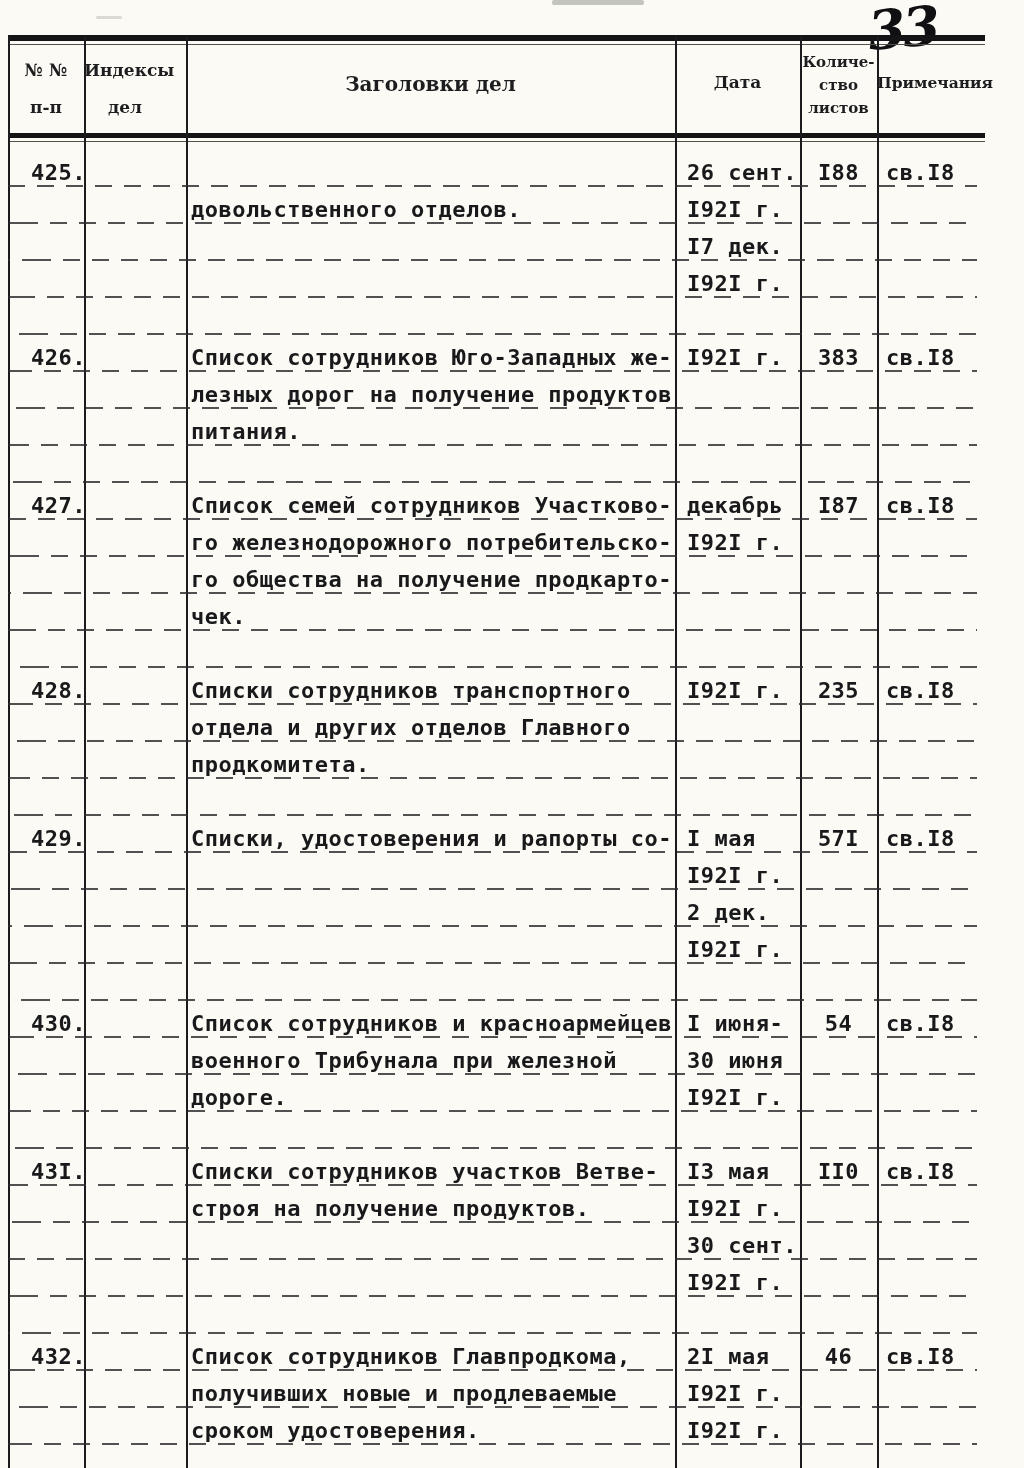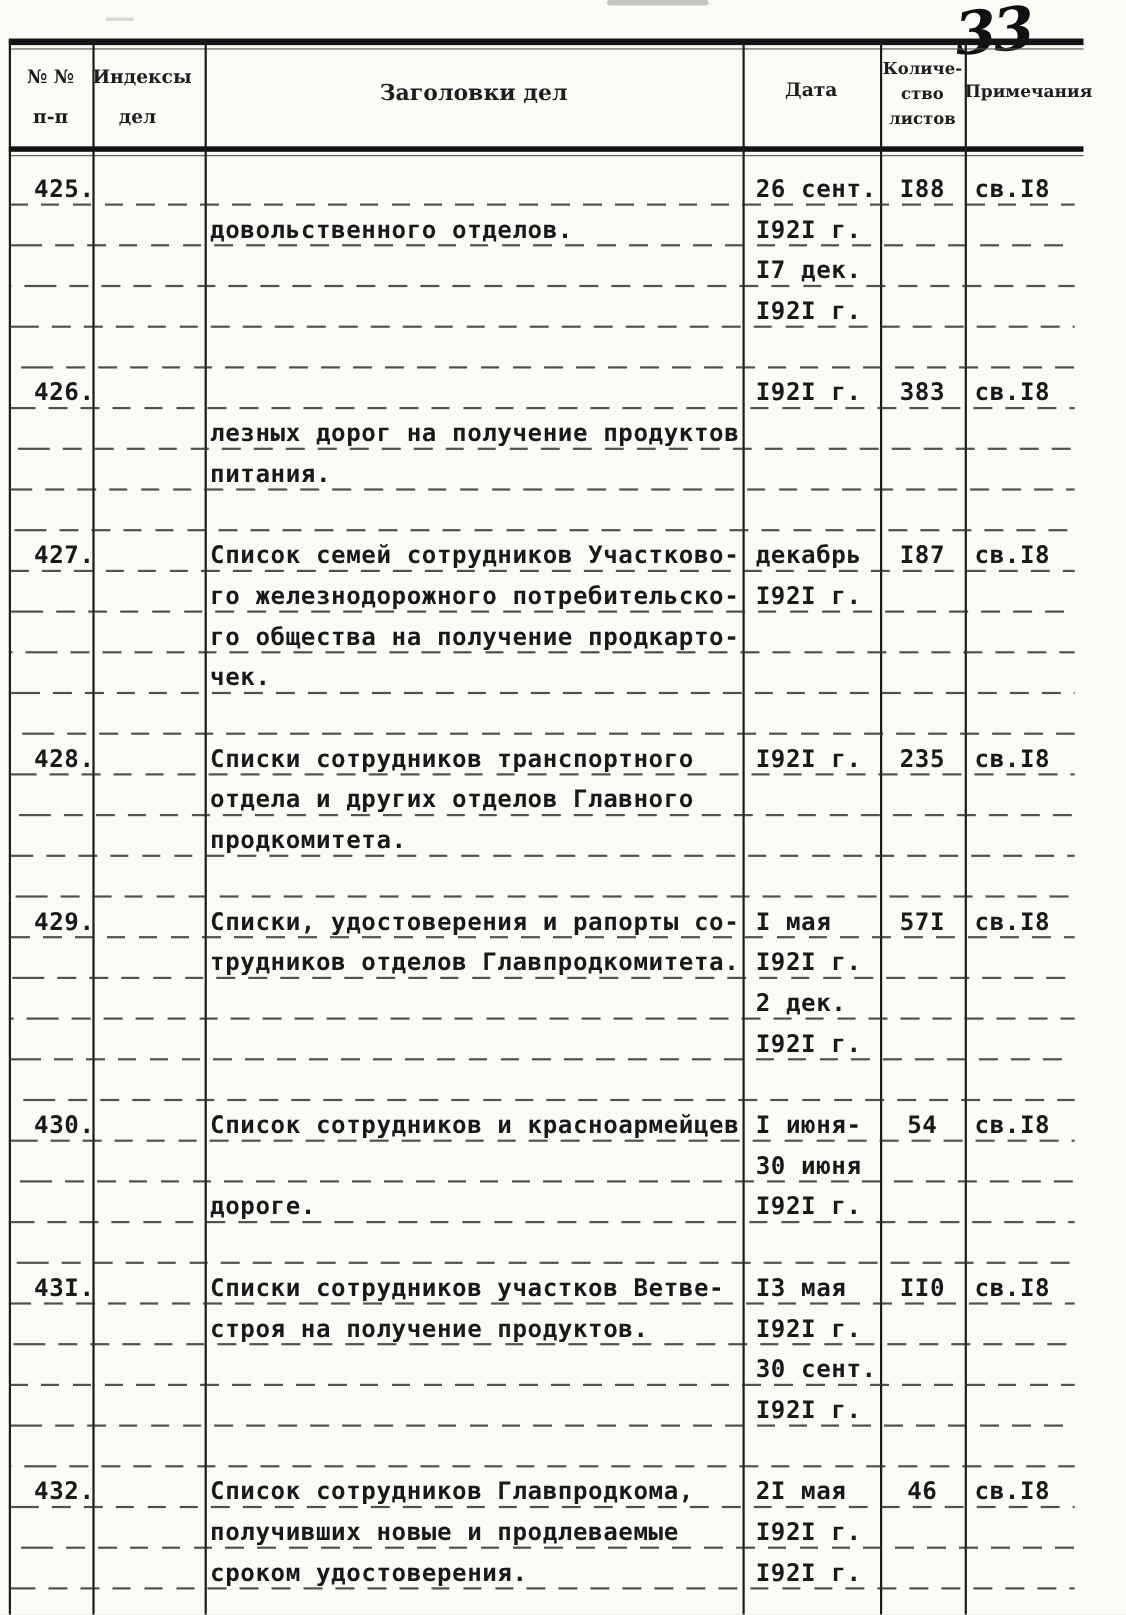--- a/index.html
+++ b/index.html
@@ -122,20 +122,21 @@
       <div class="line-slot" style="top: 111px;">
         <div class="guide" style="background-position-x: 10px;"></div>
         <span class="cell cell-date">I92I г.</span>
       </div>
       <div class="line-slot" style="top: 148px;">
         <div class="guide" style="background-position-x: 23px;"></div>
       </div>
       <div class="line-slot" style="top: 185px;">
         <div class="guide" style="background-position-x: 7px;"></div>
         <span class="cell cell-num">426.</span>
+        <span class="cell cell-title">Список сотрудников Юго-Западных же-</span>
         <span class="cell cell-date">I92I г.</span>
         <span class="cell cell-count">383</span>
         <span class="cell cell-note">св.I8</span>
       </div>
       <div class="line-slot" style="top: 222px;">
         <div class="guide" style="background-position-x: 20px;"></div>
         <span class="cell cell-title">лезных дорог на получение продуктов</span>
       </div>
       <div class="line-slot" style="top: 259px;">
         <div class="guide" style="background-position-x: 4px;"></div>
@@ -190,21 +191,20 @@
       <div class="line-slot" style="top: 666px;">
         <div class="guide" style="background-position-x: 2px;"></div>
         <span class="cell cell-num">429.</span>
         <span class="cell cell-title">Списки, удостоверения и рапорты со-</span>
         <span class="cell cell-date">I мая</span>
         <span class="cell cell-count">57I</span>
         <span class="cell cell-note">св.I8</span>
       </div>
       <div class="line-slot" style="top: 703px;">
         <div class="guide" style="background-position-x: 15px;"></div>
-        <span class="cell cell-title">трудников отделов Главпродкомитета.</span>
         <span class="cell cell-date">I92I г.</span>
       </div>
       <div class="line-slot" style="top: 740px;">
         <div class="guide" style="background-position-x: 28px;"></div>
         <span class="cell cell-date">2 дек.</span>
       </div>
       <div class="line-slot" style="top: 777px;">
         <div class="guide" style="background-position-x: 12px;"></div>
         <span class="cell cell-date">I92I г.</span>
       </div>
@@ -214,20 +214,21 @@
       <div class="line-slot" style="top: 851px;">
         <div class="guide" style="background-position-x: 9px;"></div>
         <span class="cell cell-num">430.</span>
         <span class="cell cell-title">Список сотрудников и красноармейцев</span>
         <span class="cell cell-date">I июня-</span>
         <span class="cell cell-count">54</span>
         <span class="cell cell-note">св.I8</span>
       </div>
       <div class="line-slot" style="top: 888px;">
         <div class="guide" style="background-position-x: 22px;"></div>
+        <span class="cell cell-title">военного Трибунала при железной</span>
         <span class="cell cell-date">30 июня</span>
       </div>
       <div class="line-slot" style="top: 925px;">
         <div class="guide" style="background-position-x: 6px;"></div>
         <span class="cell cell-title">дороге.</span>
         <span class="cell cell-date">I92I г.</span>
       </div>
       <div class="line-slot" style="top: 962px;">
         <div class="guide" style="background-position-x: 19px;"></div>
       </div>

